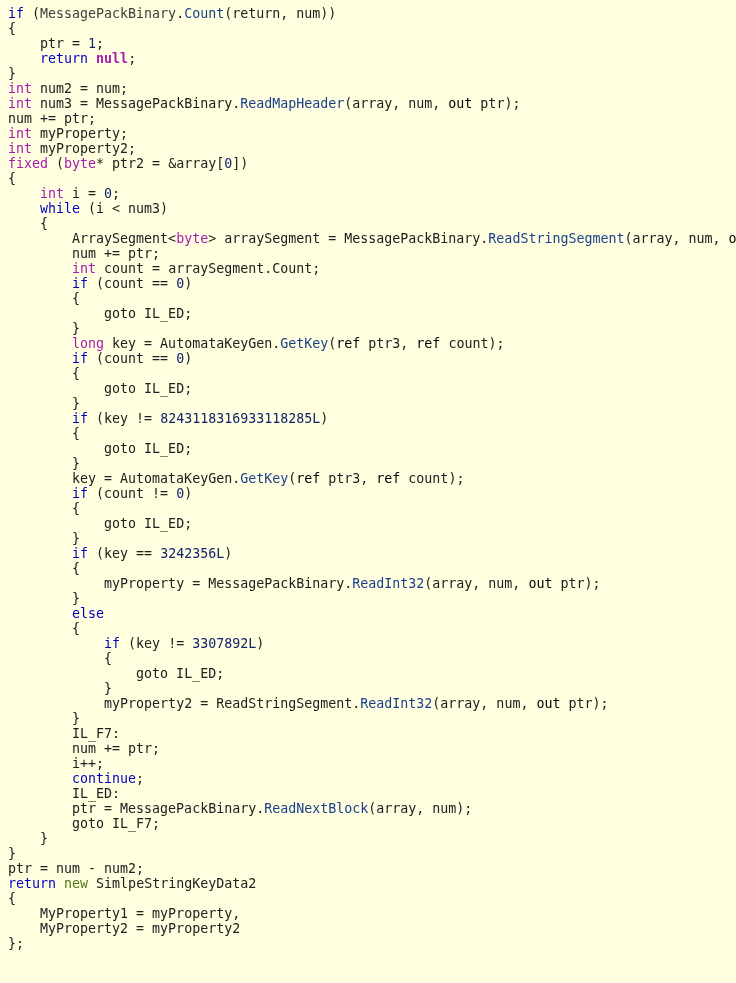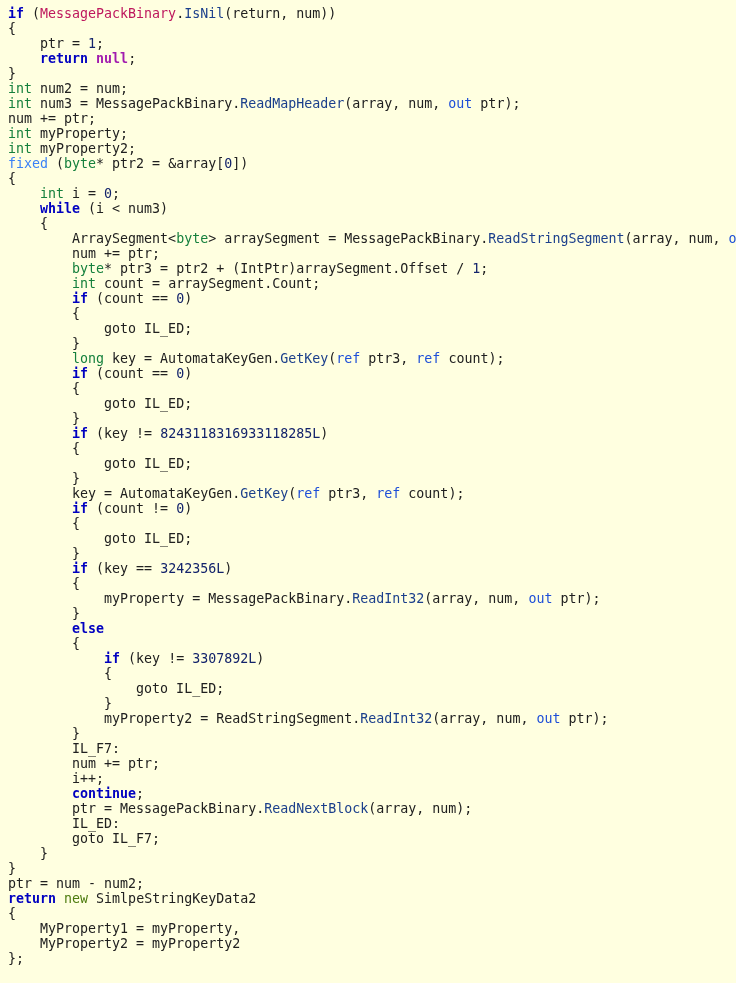--- a/index.html
+++ b/index.html
@@ -25,53 +25,52 @@
     font-family: "DejaVu Sans Mono", "Liberation Mono", monospace;
     font-size: 13.3px;
     line-height: 15px;
     height: 15px;
     white-space: pre;
     color: #202020;
     letter-spacing: 0px;
   }
   
   .tok-plain    { color: #202020; }
-  .tok-kw       { color: #0000c0; font-weight: bold; }          
-  .tok-type     { color: #15803d; }          
-  .tok-fixed    { color: #3b82f6; }          
+  .tok-kw       { color: #0000c0; }          
+  .tok-type     { color: #a21caf; }          
+  .tok-fixed    { color: #a21caf; }          
   .tok-new      { color: #4d7c0f; }          
-  .tok-mod      { color: #1d4ed8; }          
+  .tok-mod      { color: #000000; }          
   .tok-method   { color: #1b3f8b; }          
   .tok-num      { color: #13236b; }          
   .tok-null     { color: #a21caf; font-weight: bold; }
   .tok-punct    { color: #202020; }
-  .tok-ident    { color: #be185d; }
+  .tok-ident    { color: #404040; }
 </style>
 </head>
 <body>
 
 <div id="code-view">
-    <div class="code-line"><span class="tok-kw">if</span><span class="tok-punct"> (</span><span class="tok-ident">MessagePackBinary</span><span class="tok-punct">.</span><span class="tok-method">IsNil</span><span class="tok-punct">(return, num))</span></div>
+    <div class="code-line"><span class="tok-kw">if</span><span class="tok-punct"> (</span><span class="tok-ident">MessagePackBinary</span><span class="tok-punct">.</span><span class="tok-method">Count</span><span class="tok-punct">(return, num))</span></div>
     <div class="code-line"><span class="tok-punct">{</span></div>
     <div class="code-line"><span class="tok-plain">    </span><span class="tok-plain">ptr = </span><span class="tok-num">1</span><span class="tok-punct">;</span></div>
     <div class="code-line"><span class="tok-plain">    </span><span class="tok-kw">return</span><span class="tok-plain"> </span><span class="tok-null">null</span><span class="tok-punct">;</span></div>
     <div class="code-line"><span class="tok-punct">}</span></div>
     <div class="code-line"><span class="tok-type">int</span><span class="tok-plain"> num2 = num;</span></div>
     <div class="code-line"><span class="tok-type">int</span><span class="tok-plain"> num3 = MessagePackBinary.</span><span class="tok-method">ReadMapHeader</span><span class="tok-plain">(array, num, </span><span class="tok-mod">out</span><span class="tok-plain"> ptr);</span></div>
     <div class="code-line"><span class="tok-plain">num += ptr;</span></div>
     <div class="code-line"><span class="tok-type">int</span><span class="tok-plain"> myProperty;</span></div>
     <div class="code-line"><span class="tok-type">int</span><span class="tok-plain"> myProperty2;</span></div>
     <div class="code-line"><span class="tok-fixed">fixed</span><span class="tok-plain"> (</span><span class="tok-type">byte</span><span class="tok-plain">* ptr2 = &amp;array[</span><span class="tok-num">0</span><span class="tok-plain">])</span></div>
     <div class="code-line"><span class="tok-punct">{</span></div>
     <div class="code-line"><span class="tok-plain">    </span><span class="tok-type">int</span><span class="tok-plain"> i = </span><span class="tok-num">0</span><span class="tok-punct">;</span></div>
     <div class="code-line"><span class="tok-plain">    </span><span class="tok-kw">while</span><span class="tok-plain"> (i &lt; num3)</span></div>
     <div class="code-line"><span class="tok-plain">    </span><span class="tok-punct">{</span></div>
     <div class="code-line"><span class="tok-plain">        </span><span class="tok-plain">ArraySegment&lt;</span><span class="tok-type">byte</span><span class="tok-plain">&gt; arraySegment = MessagePackBinary.</span><span class="tok-method">ReadStringSegment</span><span class="tok-plain">(array, num, </span><span class="tok-mod">out</span></div>
     <div class="code-line"><span class="tok-plain">        </span><span class="tok-plain">num += ptr;</span></div>
-    <div class="code-line"><span class="tok-plain">        </span><span class="tok-type">byte</span><span class="tok-plain">* ptr3 = ptr2 + (IntPtr)arraySegment.Offset / </span><span class="tok-num">1</span><span class="tok-punct">;</span></div>
     <div class="code-line"><span class="tok-plain">        </span><span class="tok-type">int</span><span class="tok-plain"> count = arraySegment.Count;</span></div>
     <div class="code-line"><span class="tok-plain">        </span><span class="tok-kw">if</span><span class="tok-plain"> (count == </span><span class="tok-num">0</span><span class="tok-plain">)</span></div>
     <div class="code-line"><span class="tok-plain">        </span><span class="tok-punct">{</span></div>
     <div class="code-line"><span class="tok-plain">            </span><span class="tok-plain">goto IL_ED;</span></div>
     <div class="code-line"><span class="tok-plain">        </span><span class="tok-punct">}</span></div>
     <div class="code-line"><span class="tok-plain">        </span><span class="tok-type">long</span><span class="tok-plain"> key = AutomataKeyGen.</span><span class="tok-method">GetKey</span><span class="tok-plain">(</span><span class="tok-mod">ref</span><span class="tok-plain"> ptr3, </span><span class="tok-mod">ref</span><span class="tok-plain"> count);</span></div>
     <div class="code-line"><span class="tok-plain">        </span><span class="tok-kw">if</span><span class="tok-plain"> (count == </span><span class="tok-num">0</span><span class="tok-plain">)</span></div>
     <div class="code-line"><span class="tok-plain">        </span><span class="tok-punct">{</span></div>
     <div class="code-line"><span class="tok-plain">            </span><span class="tok-plain">goto IL_ED;</span></div>
     <div class="code-line"><span class="tok-plain">        </span><span class="tok-punct">}</span></div>
@@ -93,22 +92,22 @@
     <div class="code-line"><span class="tok-plain">            </span><span class="tok-kw">if</span><span class="tok-plain"> (key != </span><span class="tok-num">3307892L</span><span class="tok-plain">)</span></div>
     <div class="code-line"><span class="tok-plain">            </span><span class="tok-punct">{</span></div>
     <div class="code-line"><span class="tok-plain">                </span><span class="tok-plain">goto IL_ED;</span></div>
     <div class="code-line"><span class="tok-plain">            </span><span class="tok-punct">}</span></div>
     <div class="code-line"><span class="tok-plain">            </span><span class="tok-plain">myProperty2 = ReadStringSegment.</span><span class="tok-method">ReadInt32</span><span class="tok-plain">(array, num, </span><span class="tok-mod">out</span><span class="tok-plain"> ptr);</span></div>
     <div class="code-line"><span class="tok-plain">        </span><span class="tok-punct">}</span></div>
     <div class="code-line"><span class="tok-plain">        </span><span class="tok-plain">IL_F7:</span></div>
     <div class="code-line"><span class="tok-plain">        </span><span class="tok-plain">num += ptr;</span></div>
     <div class="code-line"><span class="tok-plain">        </span><span class="tok-plain">i++;</span></div>
     <div class="code-line"><span class="tok-plain">        </span><span class="tok-kw">continue</span><span class="tok-punct">;</span></div>
+    <div class="code-line"><span class="tok-plain">        </span><span class="tok-plain">IL_ED:</span></div>
     <div class="code-line"><span class="tok-plain">        </span><span class="tok-plain">ptr = MessagePackBinary.</span><span class="tok-method">ReadNextBlock</span><span class="tok-plain">(array, num);</span></div>
-    <div class="code-line"><span class="tok-plain">        </span><span class="tok-plain">IL_ED:</span></div>
     <div class="code-line"><span class="tok-plain">        </span><span class="tok-plain">goto IL_F7;</span></div>
     <div class="code-line"><span class="tok-plain">    </span><span class="tok-punct">}</span></div>
     <div class="code-line"><span class="tok-punct">}</span></div>
     <div class="code-line"><span class="tok-plain">ptr = num - num2;</span></div>
     <div class="code-line"><span class="tok-kw">return</span><span class="tok-plain"> </span><span class="tok-new">new</span><span class="tok-plain"> SimlpeStringKeyData2</span></div>
     <div class="code-line"><span class="tok-punct">{</span></div>
     <div class="code-line"><span class="tok-plain">    </span><span class="tok-plain">MyProperty1 = myProperty,</span></div>
     <div class="code-line"><span class="tok-plain">    </span><span class="tok-plain">MyProperty2 = myProperty2</span></div>
     <div class="code-line"><span class="tok-punct">};</span></div>
   </div>

